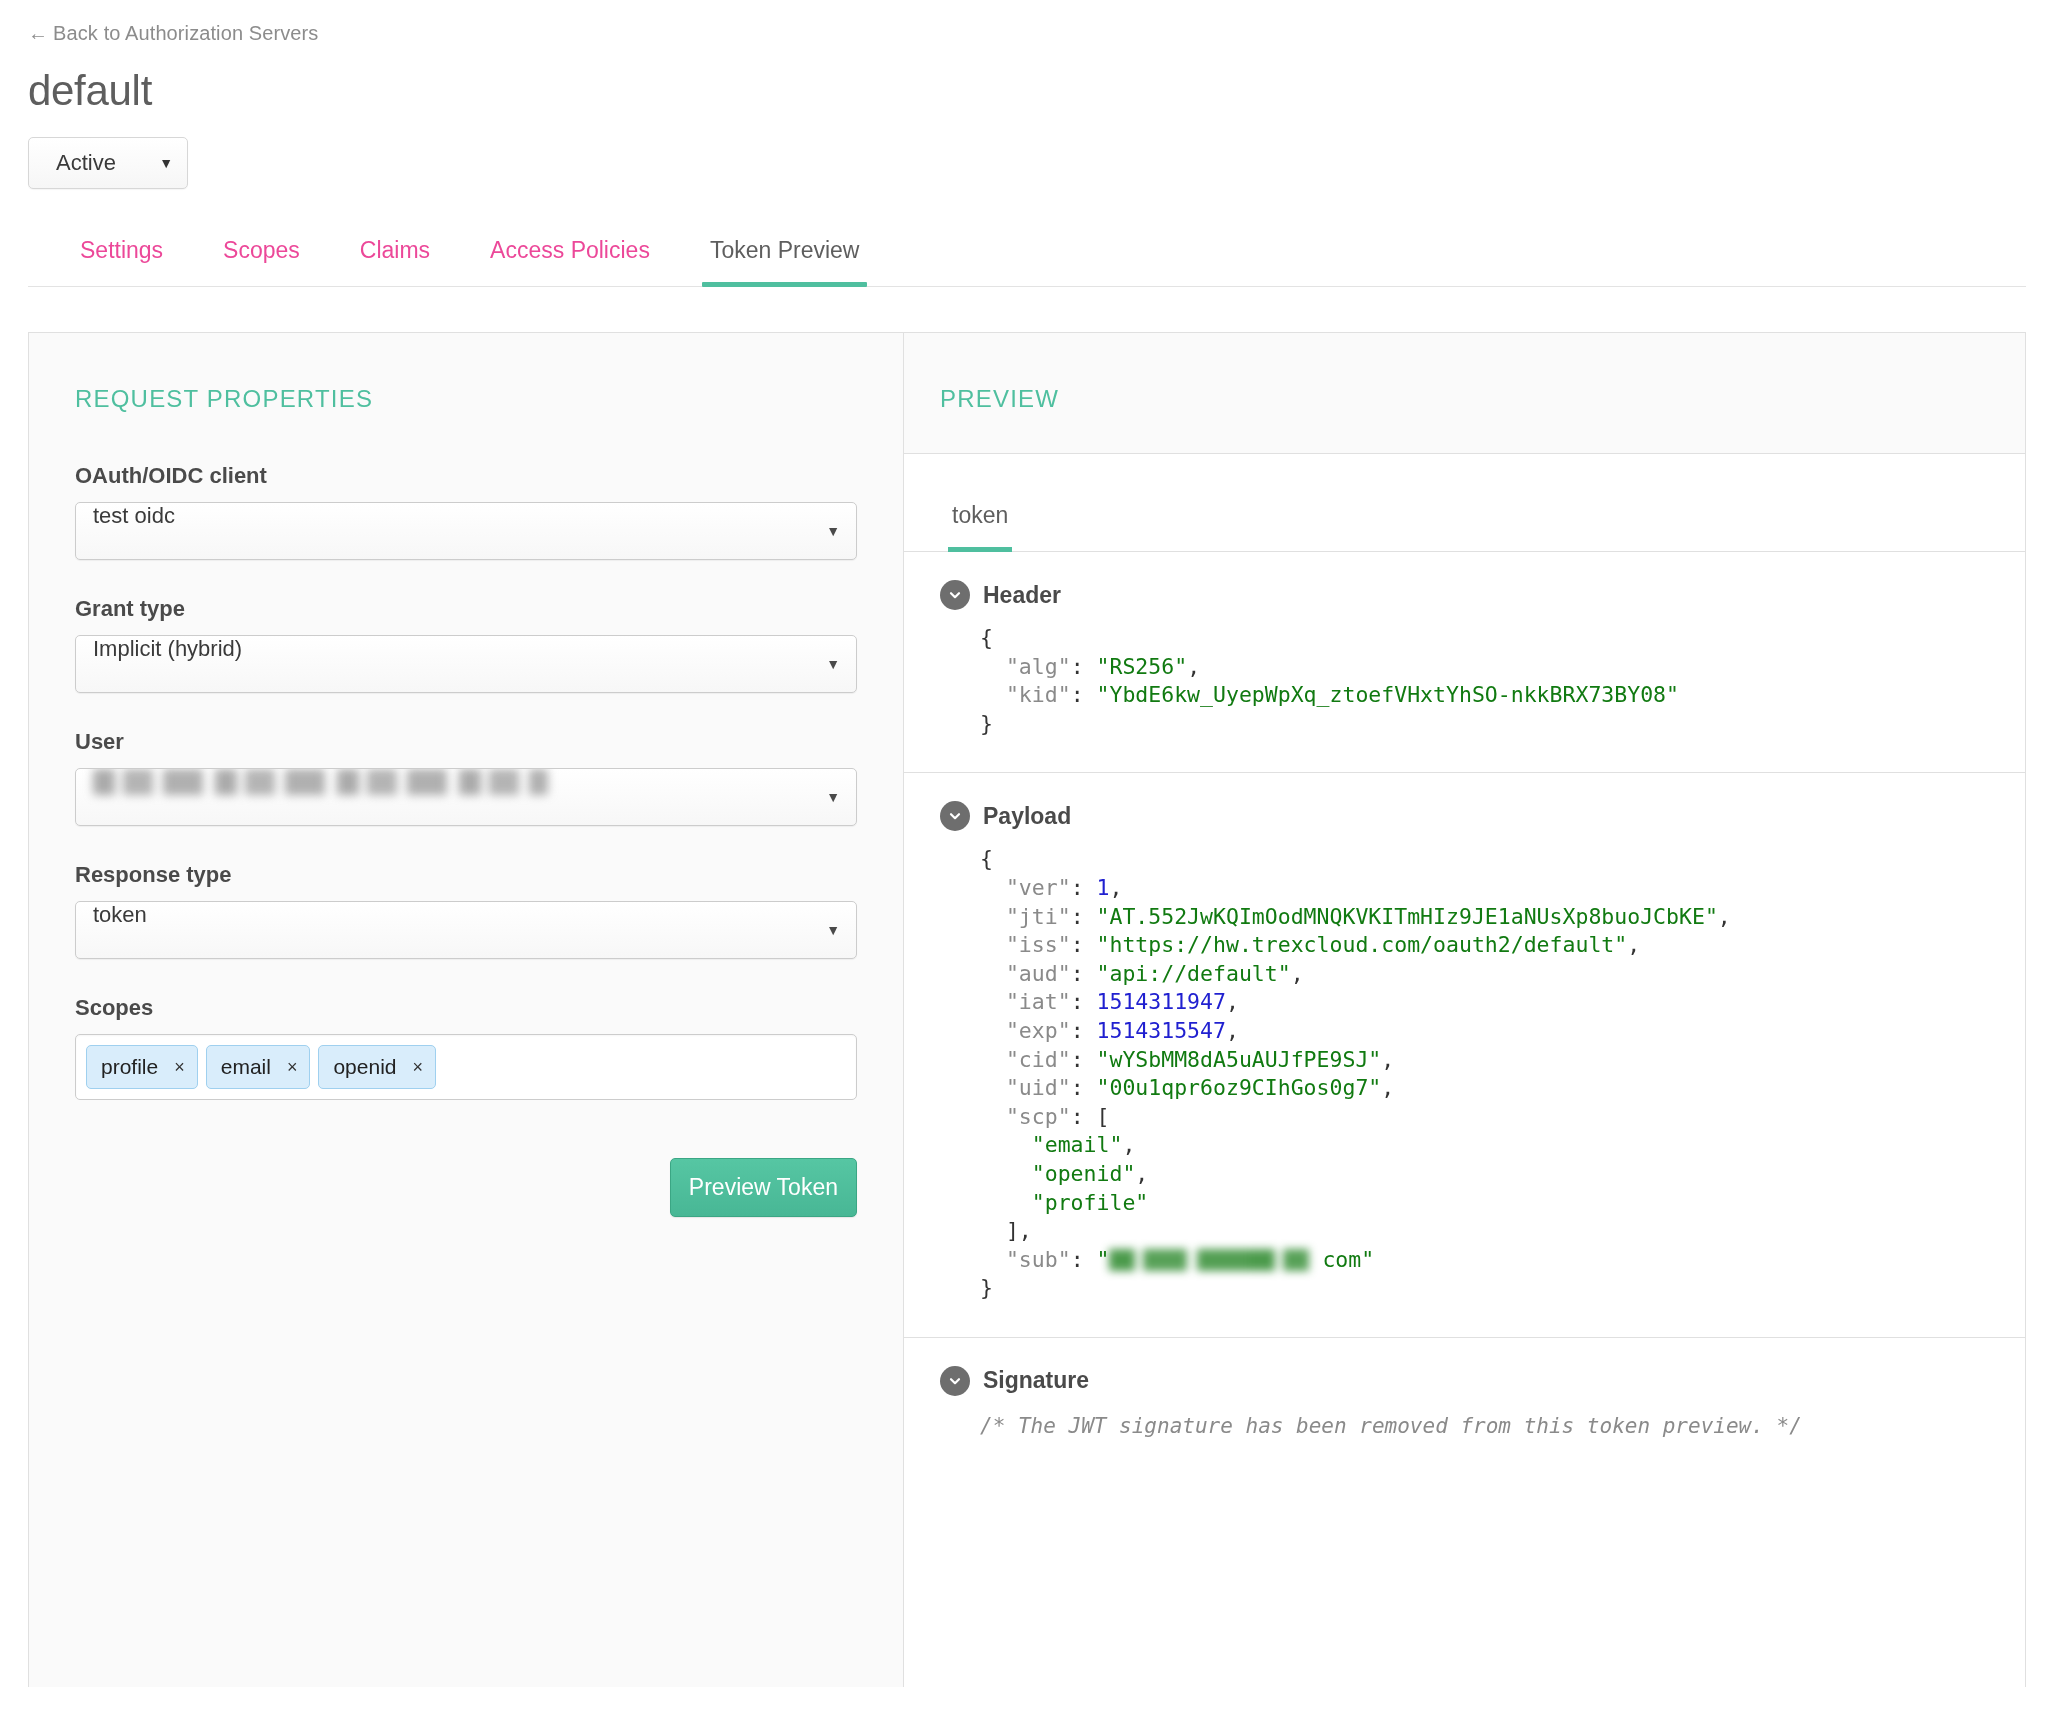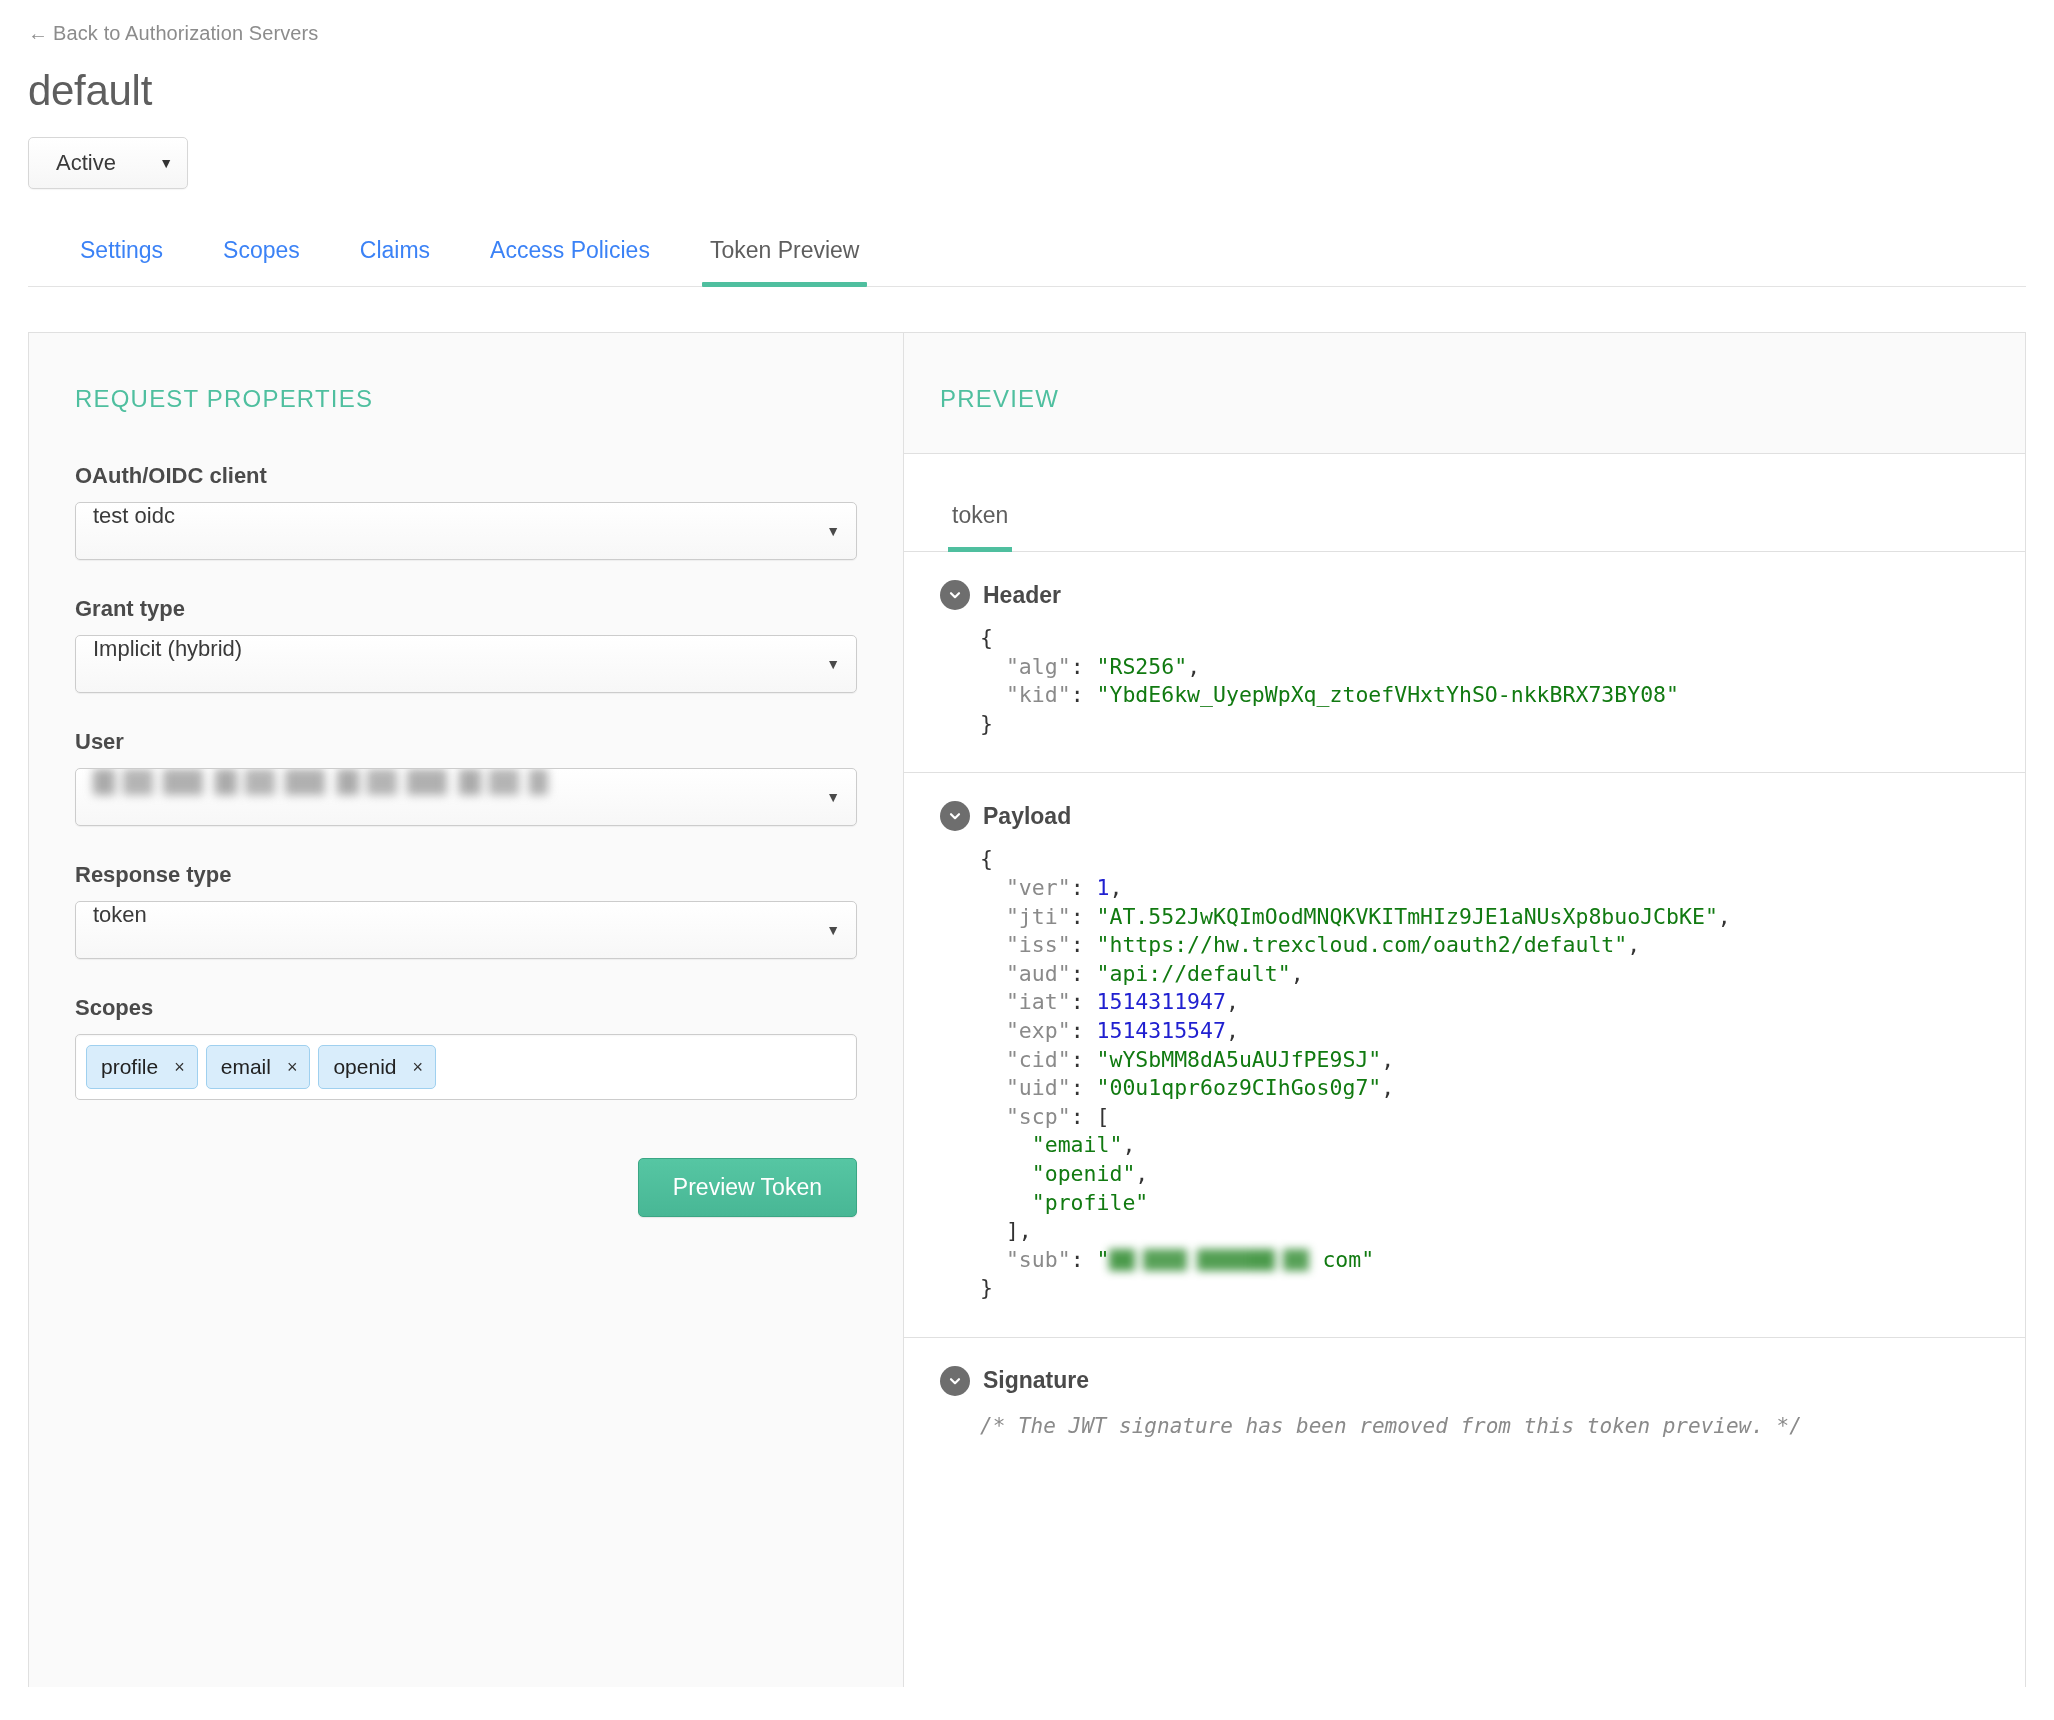--- a/index.html
+++ b/index.html
@@ -61,21 +61,21 @@
     margin-top: 48px;
     border-bottom: 1px solid #e3e3e3;
     display: flex;
     align-items: flex-end;
     padding-left: 22px;
   }
   .tab {
     position: relative;
     padding: 0 30px 22px 30px;
     font-size: 23px;
-    color: #3b82f6;
+    color: #ec4899;
     cursor: pointer;
     white-space: nowrap;
   }
   .tab.active { color: #5e5e5e; }
   .tab.active::after {
     content: "";
     position: absolute;
     left: 22px; right: 22px; bottom: -1px;
     height: 5px;
     background: #4fbf9f;
@@ -195,21 +195,21 @@
   }
 
   
   .btn-row { display: flex; justify-content: flex-end; margin-top: 58px; }
   .btn-primary {
     background: linear-gradient(#56c6a3, #48b795);
     border: 1px solid #3ba684;
     border-radius: 5px;
     color: #fff;
     font-size: 23px;
-    padding: 15px 34px;
+    padding: 15px 18px;
     cursor: pointer;
     box-shadow: 0 1px 1px rgba(0,0,0,.08);
   }
 
   
   .preview-head {
     background: #fafafa;
     border-bottom: 1px solid #e0e0e0;
     padding: 52px 46px 40px 36px;
   }

